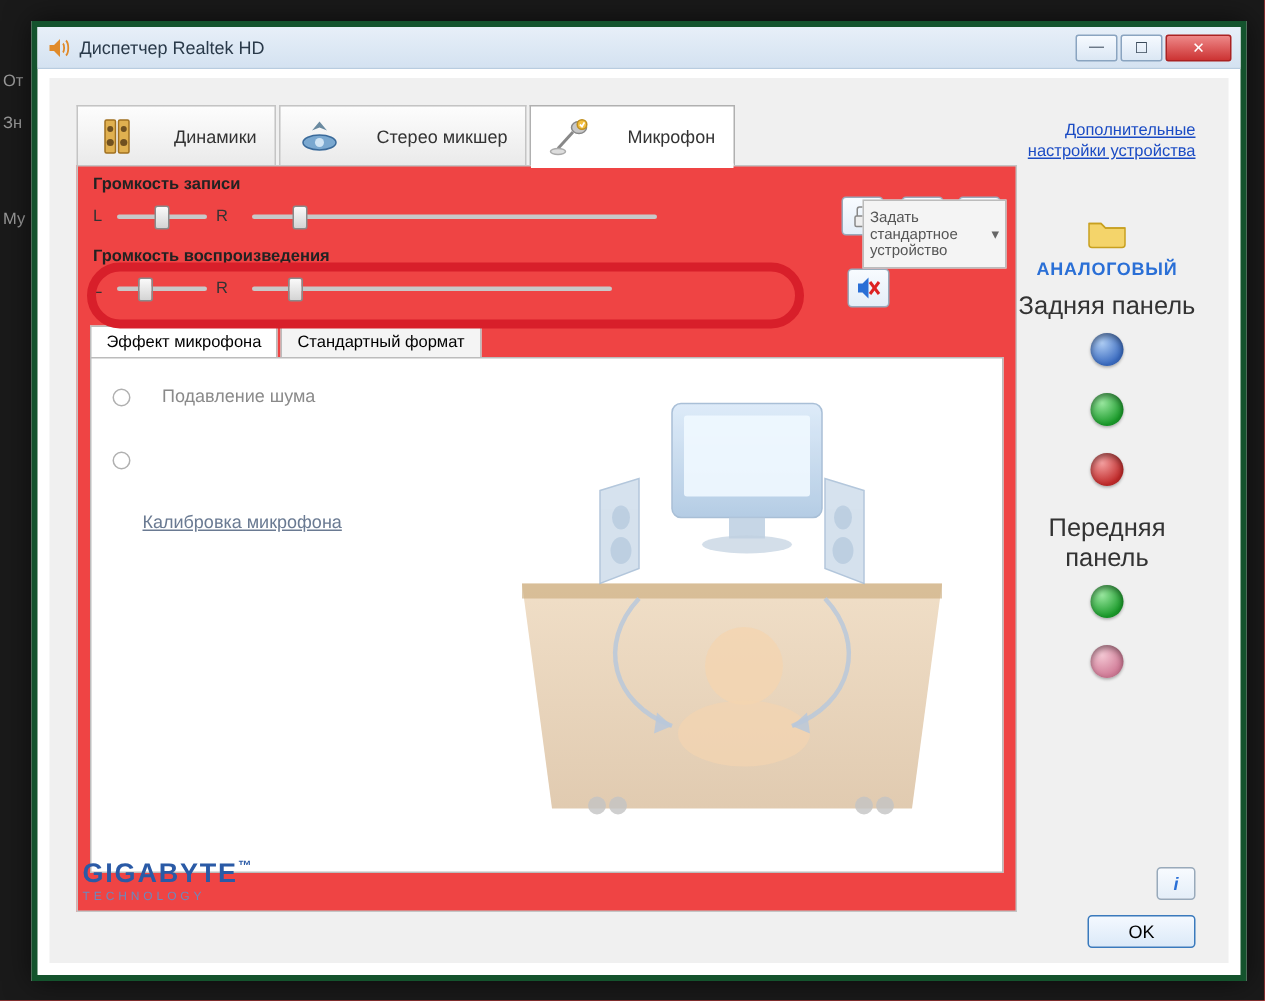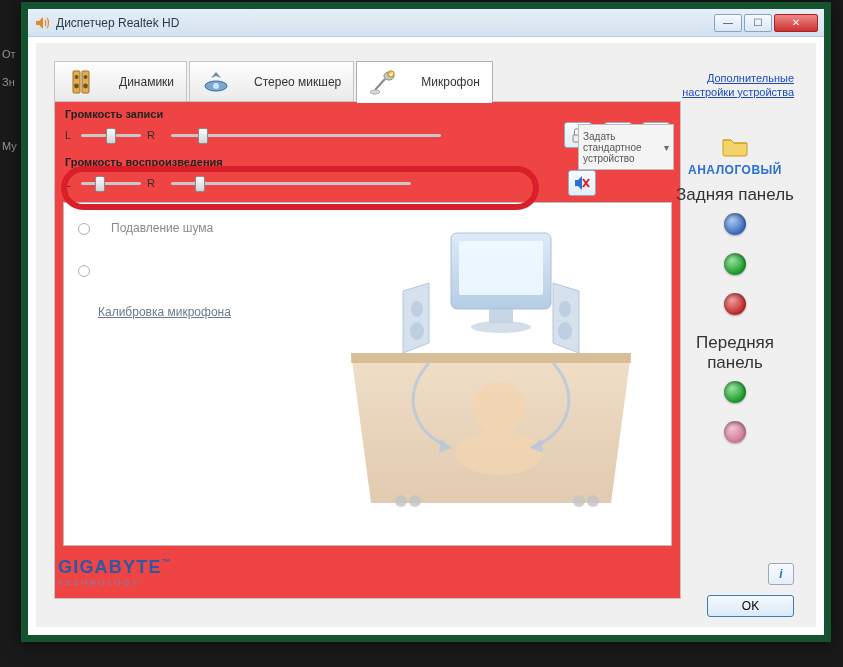--- a/index.html
+++ b/index.html
@@ -13,25 +13,25 @@
   position: relative;
 }
 .bg-text {
   position: absolute;
   color: #999;
   font-size: 11px;
 }
 .window {
   position: absolute;
   left: 21px;
-  top: 2px;
+  top: 14px;
   width: 810px;
   height: 640px;
   background: #fff;
-  border: 7px solid #14532d;
+  border: 4px solid #14532d;
   box-shadow: 0 0 18px rgba(0,0,0,.6);
 }
 .titlebar {
   height: 28px;
   background: linear-gradient(#e7eff8, #d4e2f1);
   border-bottom: 1px solid #b8cce0;
   display: flex;
   align-items: center;
   padding: 0 6px;
 }
@@ -292,21 +292,21 @@
   border: 1px solid #9ab;
   background: linear-gradient(#f8fbff,#e4eef8);
   border-radius: 3px;
   display: flex; align-items: center; justify-content: center;
   cursor: pointer;
   font-style: italic; font-weight: bold; color: #2a6fd6;
 }
 .ok-btn {
   position: absolute;
   right: 22px; bottom: 10px;
-  width: 87px; height: 22px;
+  width: 72px; height: 22px;
   border: 1px solid #3a7abd;
   background: linear-gradient(#f4f9ff,#dbe9f8);
   border-radius: 3px;
   cursor: pointer;
   font-size: 12px;
 }
 </style>
 </head>
 <body>
 
@@ -431,20 +431,24 @@
               <path fill="#2a6fd6" d="M2 6h3l4-4v14l-4-4H2z"></path>
               <line x1="10" y1="5" x2="16" y2="13" stroke="#d22" stroke-width="2"></line>
               <line x1="16" y1="5" x2="10" y2="13" stroke="#d22" stroke-width="2"></line>
             </svg>
         </div>
         <div style="width:68px"></div>
       </div>
 
       <div class="red-annot" style="left:6px;top:64px;width:478px;height:44px"></div>
 
+      <div class="sub-tabs">
+        <div class="stab active">Эффект микрофона</div>
+        <div class="stab">Стандартный формат</div>
+      </div>
 
       <div class="sub-panel">
         <div class="opt-list">
           <div class="opt">
             <span class="radio"></span>
             <span>Подавление шума</span>
           </div>
           <div class="opt">
             <span class="radio"></span>
           </div>

